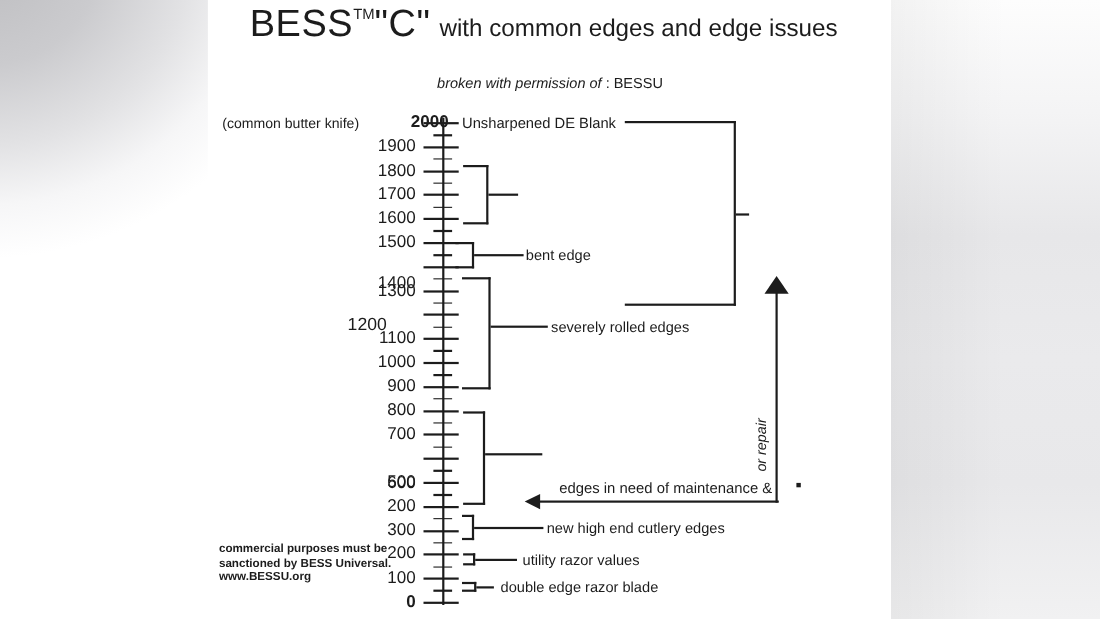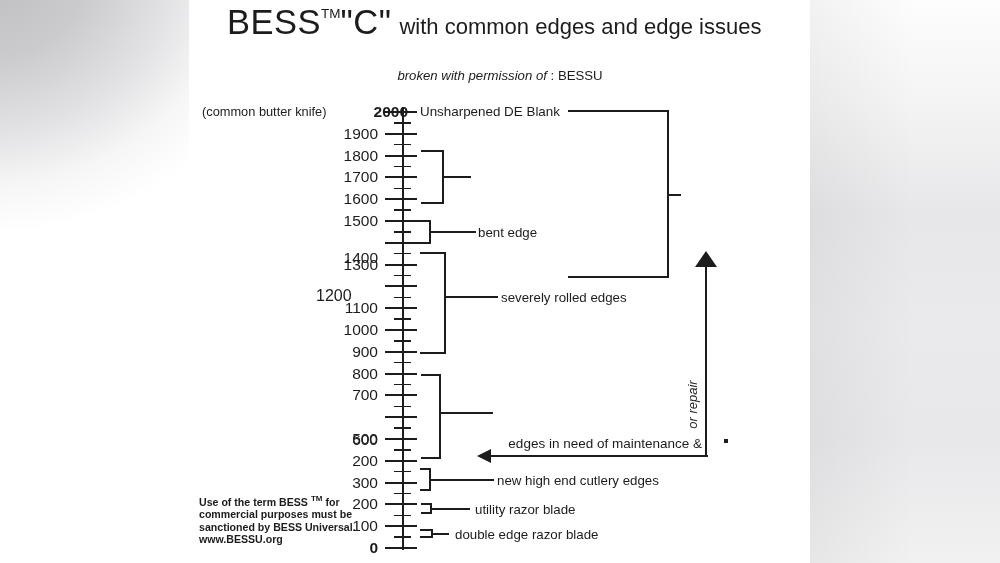--- a/index.html
+++ b/index.html
@@ -63,21 +63,20 @@
 
   <div class="m-hline"></div>
   <div class="m-headL"></div>
   <div class="m-vline"></div>
   <div class="m-headU"></div>
   <div class="m-label">edges in need of maintenance &amp;</div>
   <div class="m-vert">or repair</div>
   <div class="stray-dot"></div>
 
   <div class="footnote">
-    <div style="position:static"><span>Use of the term BESS</span> <sup>TM</sup> <span>for</span></div>
     <div style="position:static">commercial purposes must be</div>
     <div style="position:static">sanctioned by BESS Universal.</div>
     <div style="position:static">www.BESSU.org</div>
   </div>
 <div style="left: 401.5px; top: 107px; width: 2.5px; height: 443px; background: rgb(28, 28, 28);"></div>
     <div style="left: 385px; top: 111px; width: 32px; height: 2px; background: rgb(28, 28, 28);"></div>
     <div style="left: 316px; top: 112px; width: 62px; text-align: right; transform: translateY(-52%); font-size: 15.5px; font-weight: 700; margin-left: 30px;">2000</div>
     <div style="left: 385px; top: 132.8px; width: 32px; height: 2px; background: rgb(28, 28, 28);"></div>
     <div style="left: 316px; top: 133.8px; width: 62px; text-align: right; transform: translateY(-52%); font-size: 15.5px;">1900</div>
     <div style="left: 385px; top: 154.6px; width: 32px; height: 2px; background: rgb(28, 28, 28);"></div>
@@ -146,17 +145,17 @@
     <div style="left: 420px; top: 251.52px; width: 26px; height: 102.46px; border-top: 2.5px solid rgb(28, 28, 28); border-right: 2.5px solid rgb(28, 28, 28); border-bottom: 2.5px solid rgb(28, 28, 28); border-image: initial; border-left: none;"></div>
     <div style="left: 446px; top: 295.75px; width: 52px; height: 2.5px; background: rgb(28, 28, 28);"></div>
     <div style="left: 501px; top: 297px; transform: translateY(-50%); font-size: 13.3px; white-space: nowrap;">severely rolled edges</div>
     <div style="left: 421px; top: 373.6px; width: 20px; height: 85.02px; border-top: 2.5px solid rgb(28, 28, 28); border-right: 2.5px solid rgb(28, 28, 28); border-bottom: 2.5px solid rgb(28, 28, 28); border-image: initial; border-left: none;"></div>
     <div style="left: 441px; top: 411.75px; width: 52px; height: 2.5px; background: rgb(28, 28, 28);"></div>
     <div style="left: 420px; top: 468.43px; width: 11px; height: 22.89px; border-top: 2.5px solid rgb(28, 28, 28); border-right: 2.5px solid rgb(28, 28, 28); border-bottom: 2.5px solid rgb(28, 28, 28); border-image: initial; border-left: none;"></div>
     <div style="left: 431px; top: 478.625px; width: 63px; height: 2.5px; background: rgb(28, 28, 28);"></div>
     <div style="left: 497px; top: 479.875px; transform: translateY(-50%); font-size: 13.3px; white-space: nowrap;">new high end cutlery edges</div>
     <div style="left: 421px; top: 503.31px; width: 11px; height: 10.9px; border-top: 2.5px solid rgb(28, 28, 28); border-right: 2.5px solid rgb(28, 28, 28); border-bottom: 2.5px solid rgb(28, 28, 28); border-image: initial; border-left: none;"></div>
     <div style="left: 432px; top: 507.51px; width: 38px; height: 2.5px; background: rgb(28, 28, 28);"></div>
-    <div style="left: 475px; top: 508.76px; transform: translateY(-50%); font-size: 13.3px; white-space: nowrap;">utility razor blade</div>
+    <div style="left: 475px; top: 508.76px; transform: translateY(-50%); font-size: 13.3px; white-space: nowrap;">utility razor values</div>
     <div style="left: 420px; top: 529.47px; width: 13px; height: 8.72px; border-top: 2.5px solid rgb(28, 28, 28); border-right: 2.5px solid rgb(28, 28, 28); border-bottom: 2.5px solid rgb(28, 28, 28); border-image: initial; border-left: none;"></div>
     <div style="left: 433px; top: 532.58px; width: 16px; height: 2.5px; background: rgb(28, 28, 28);"></div>
     <div style="left: 455px; top: 533.83px; transform: translateY(-50%); font-size: 13.3px; white-space: nowrap;">double edge razor blade</div>
   </div>
 
 </body></html>

